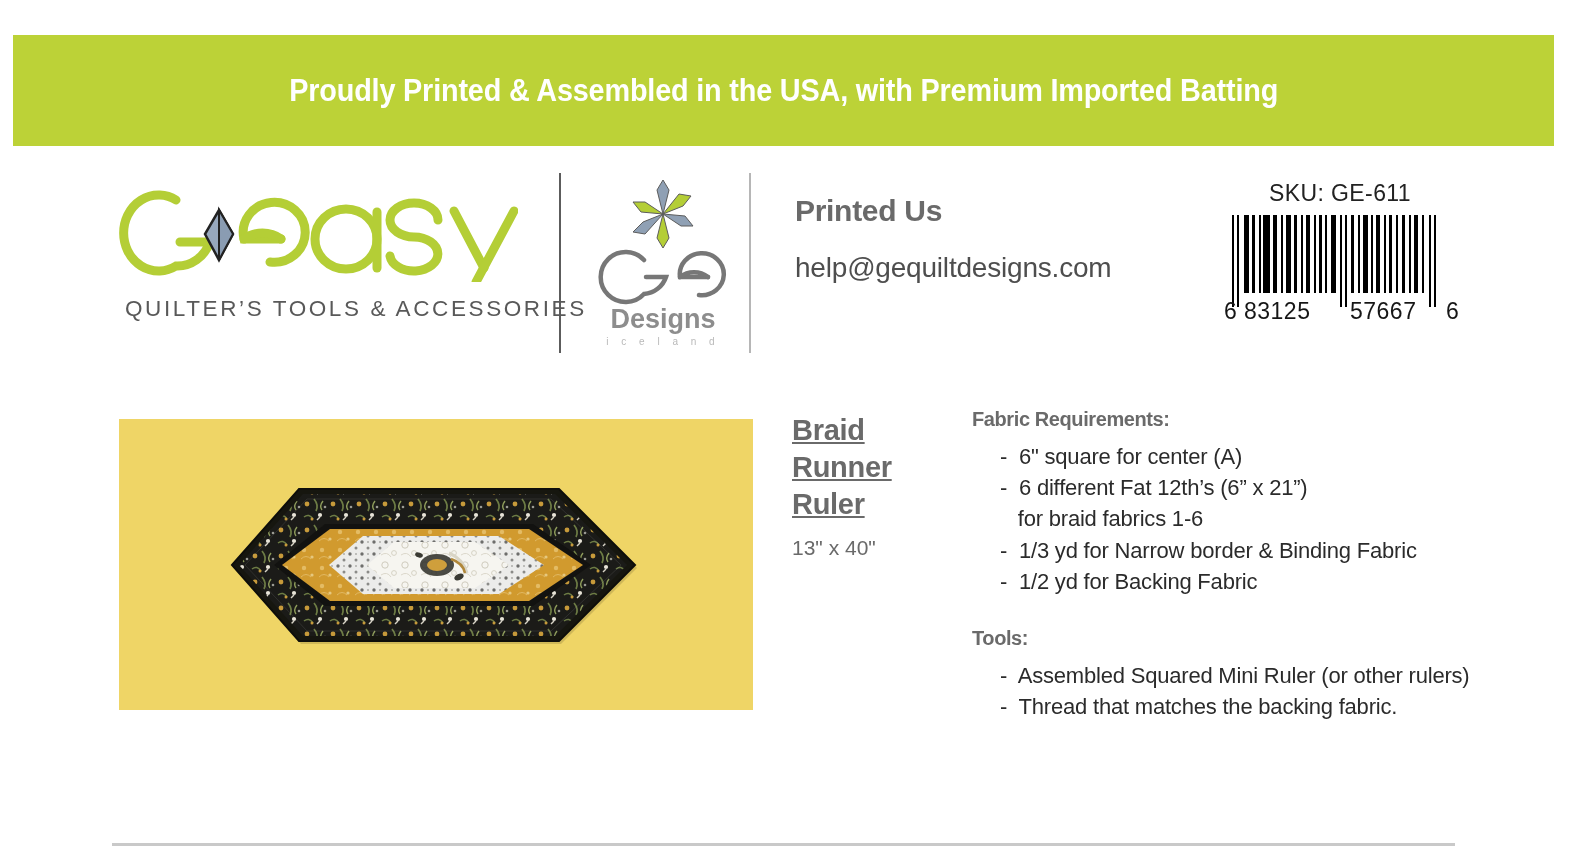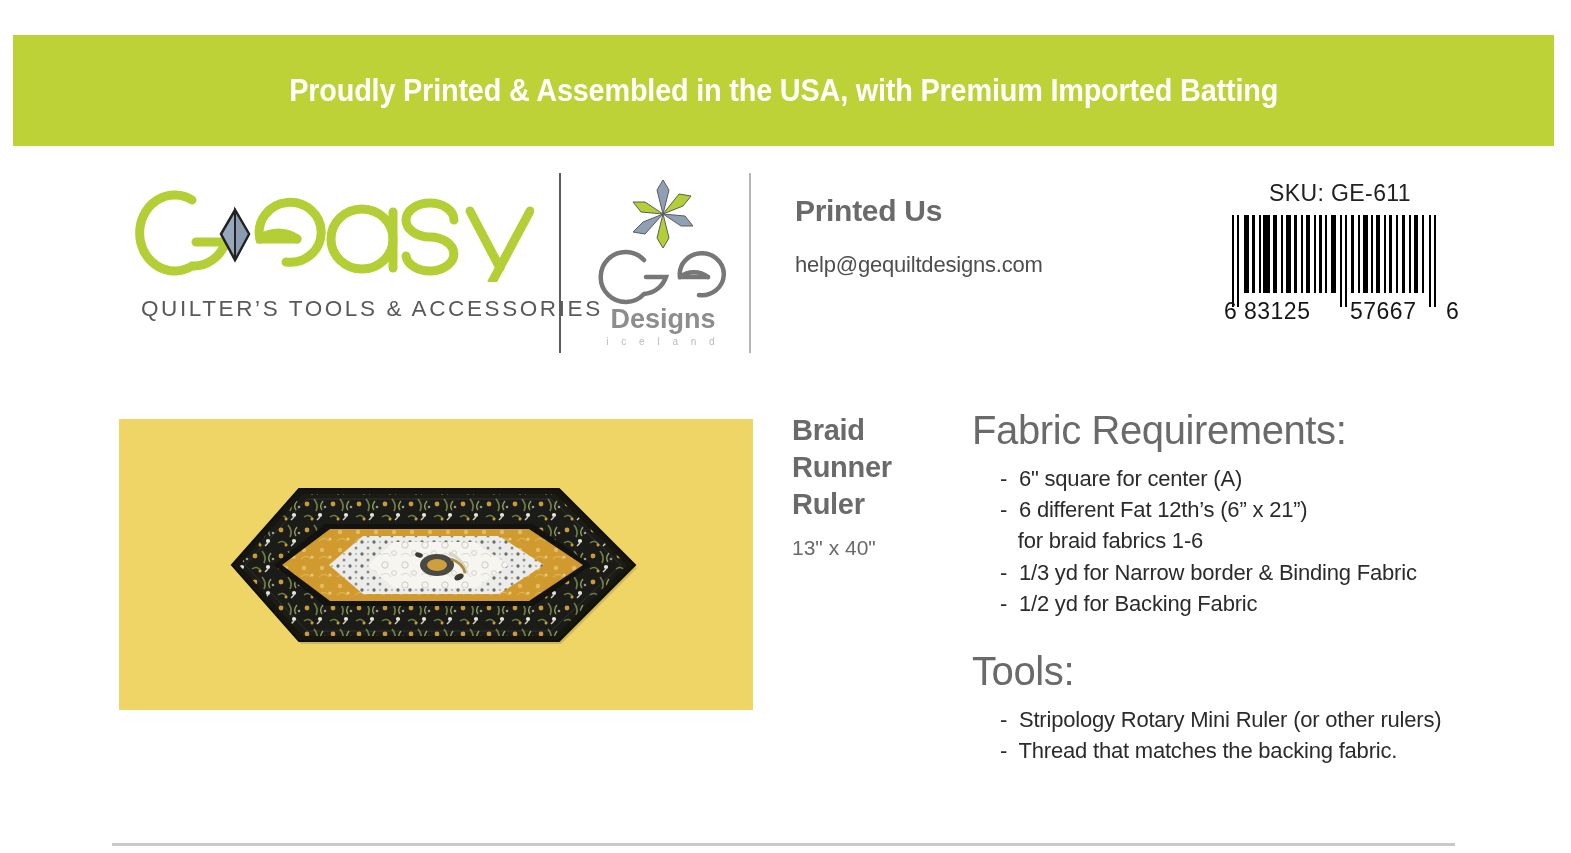--- a/index.html
+++ b/index.html
@@ -38,21 +38,21 @@
     position:absolute;
     top:13px;
     width:2px; height:180px;
   }
   .divider.d1{ left:559px; background:#5c5c5c; }
   .divider.d2{ left:749px; background:#b6b6b6; }
 
   
   .geasy{
     position:absolute; left:118px; top:30px;
-    width:400px; height:140px;margin-left:16px;
+    width:400px; height:140px;
   }
   .geasy-word{
     position:relative;
     height:92px;
     width:400px;
   }
   .geasy-word svg{ display:block; }
   .geasy-tag{
     position:absolute;
     left:7px; top:106px;
@@ -83,21 +83,21 @@
     width:330px;
   }
   .contact h2{
     margin:0 0 14px 0;
     font-size:30px;
     font-weight:bold;
     color:#6a6a6a;
     letter-spacing:-0.3px;
   }
   .contact .line{
-    font-size:22px;
+    font-size:28px;
     color:#4e4e4e;
     margin-bottom:11px;
     letter-spacing:-0.2px;
     margin-top:24px;
   }
 
   
   .skuwrap{
     position:absolute; left:1215px; top:20px;
     width:250px; text-align:center;
@@ -145,36 +145,37 @@
     position:absolute; left:792px; top:412px;
     width:175px;
   }
   .title-block h1{
     margin:0;
     font-size:29px;
     font-weight:bold;
     line-height:1.27;
     color:#6a6a6a;
     letter-spacing:-0.3px;
+    text-decoration:underline;
   }
   .title-size{
     margin-top:14px;
     font-size:21px;
     color:#6a6a6a;
   }
 
   
   .specs{
     position:absolute; left:972px; top:408px;
     width:520px;
   }
   .specs h2{
     margin:0 0 10px 0;
-    font-size:40px;
-    font-weight:normal;
+    font-size:20px;
+    font-weight:bold;
     color:#6a6a6a;
     letter-spacing:-0.4px;
   }
   .specs ul{
     list-style:none;
     margin:0 0 0 28px;
     padding:0;
   }
   .specs li{
     font-size:22px;
@@ -382,18 +383,18 @@
   <ul>
     <li>-  6" square for center (A)</li>
     <li>-  6 different Fat 12th’s (6” x 21”)</li>
     <li>   for braid fabrics 1-6</li>
     <li>-  1/3 yd for Narrow border &amp; Binding Fabric</li>
     <li>-  1/2 yd for Backing Fabric</li>
   </ul>
 
   <h2 class="tools-head">Tools:</h2>
   <ul>
-    <li>-  Stripology Rotary Mini Ruler (or other rulers)</li>
+    <li>-  Assembled Squared Mini Ruler (or other rulers)</li>
     <li>-  Thread that matches the backing fabric.</li>
   </ul>
 </div>
 
 <div class="bottom-rule"></div>
 
 </body></html>

